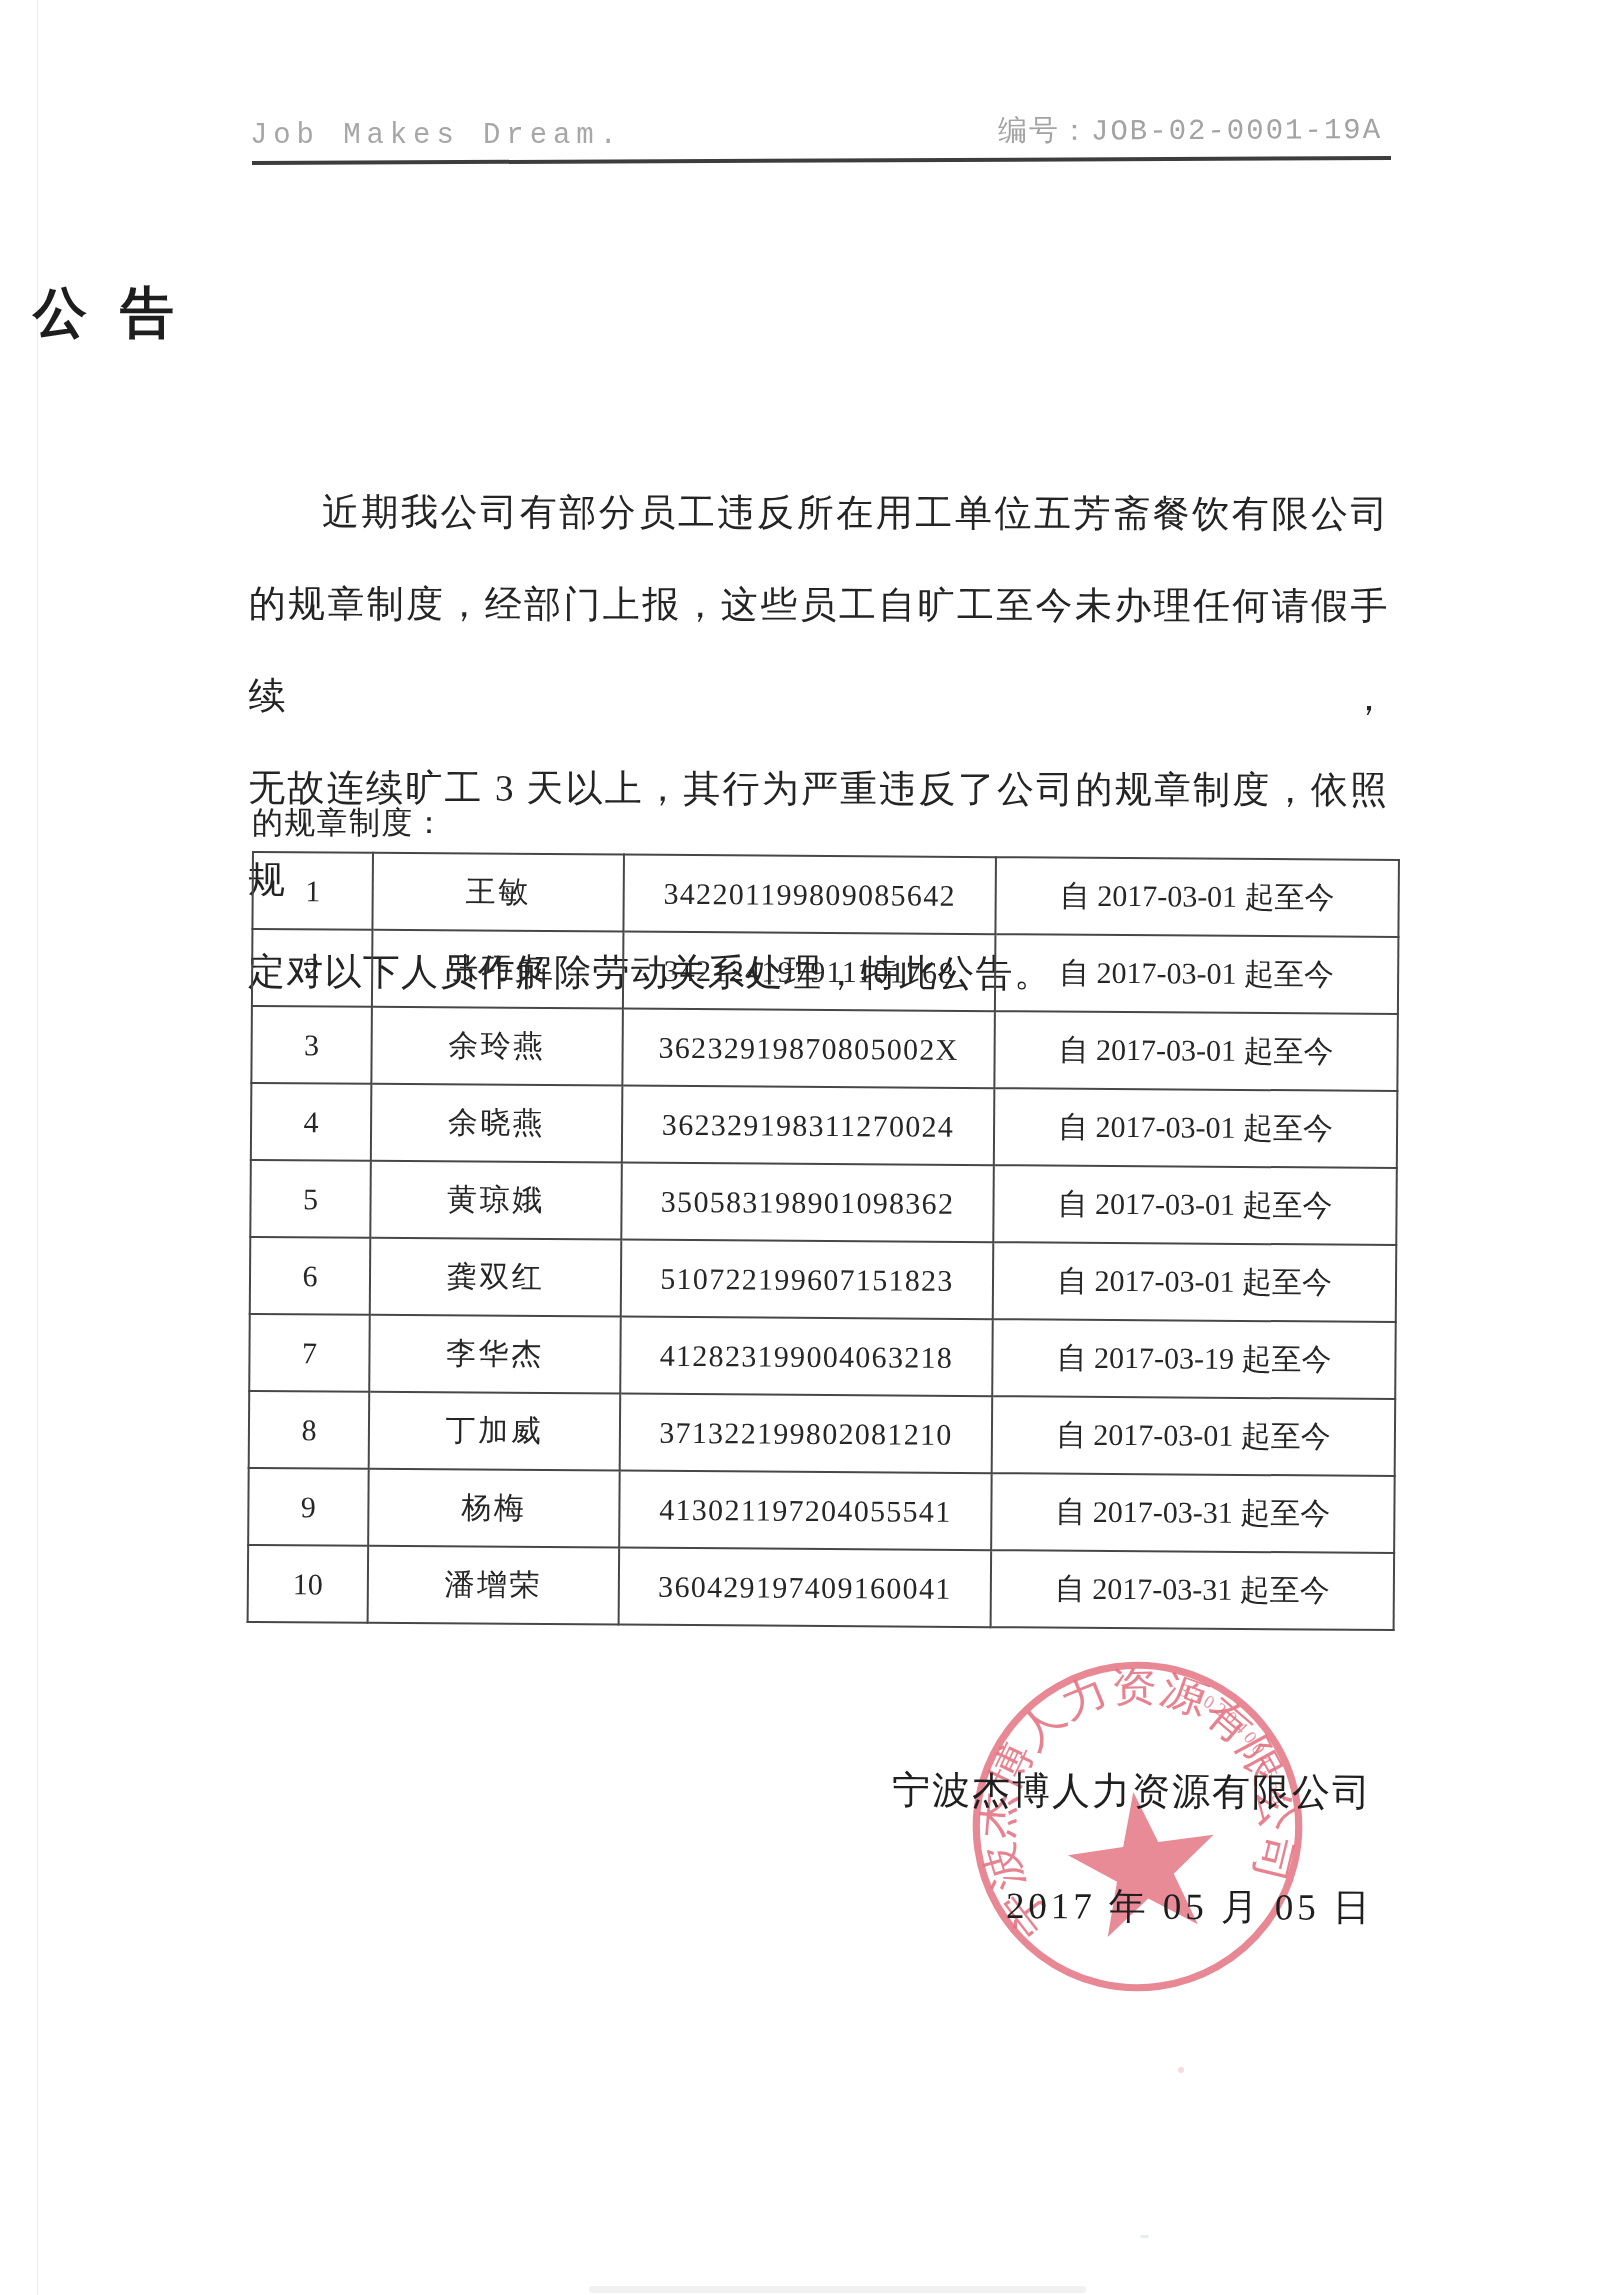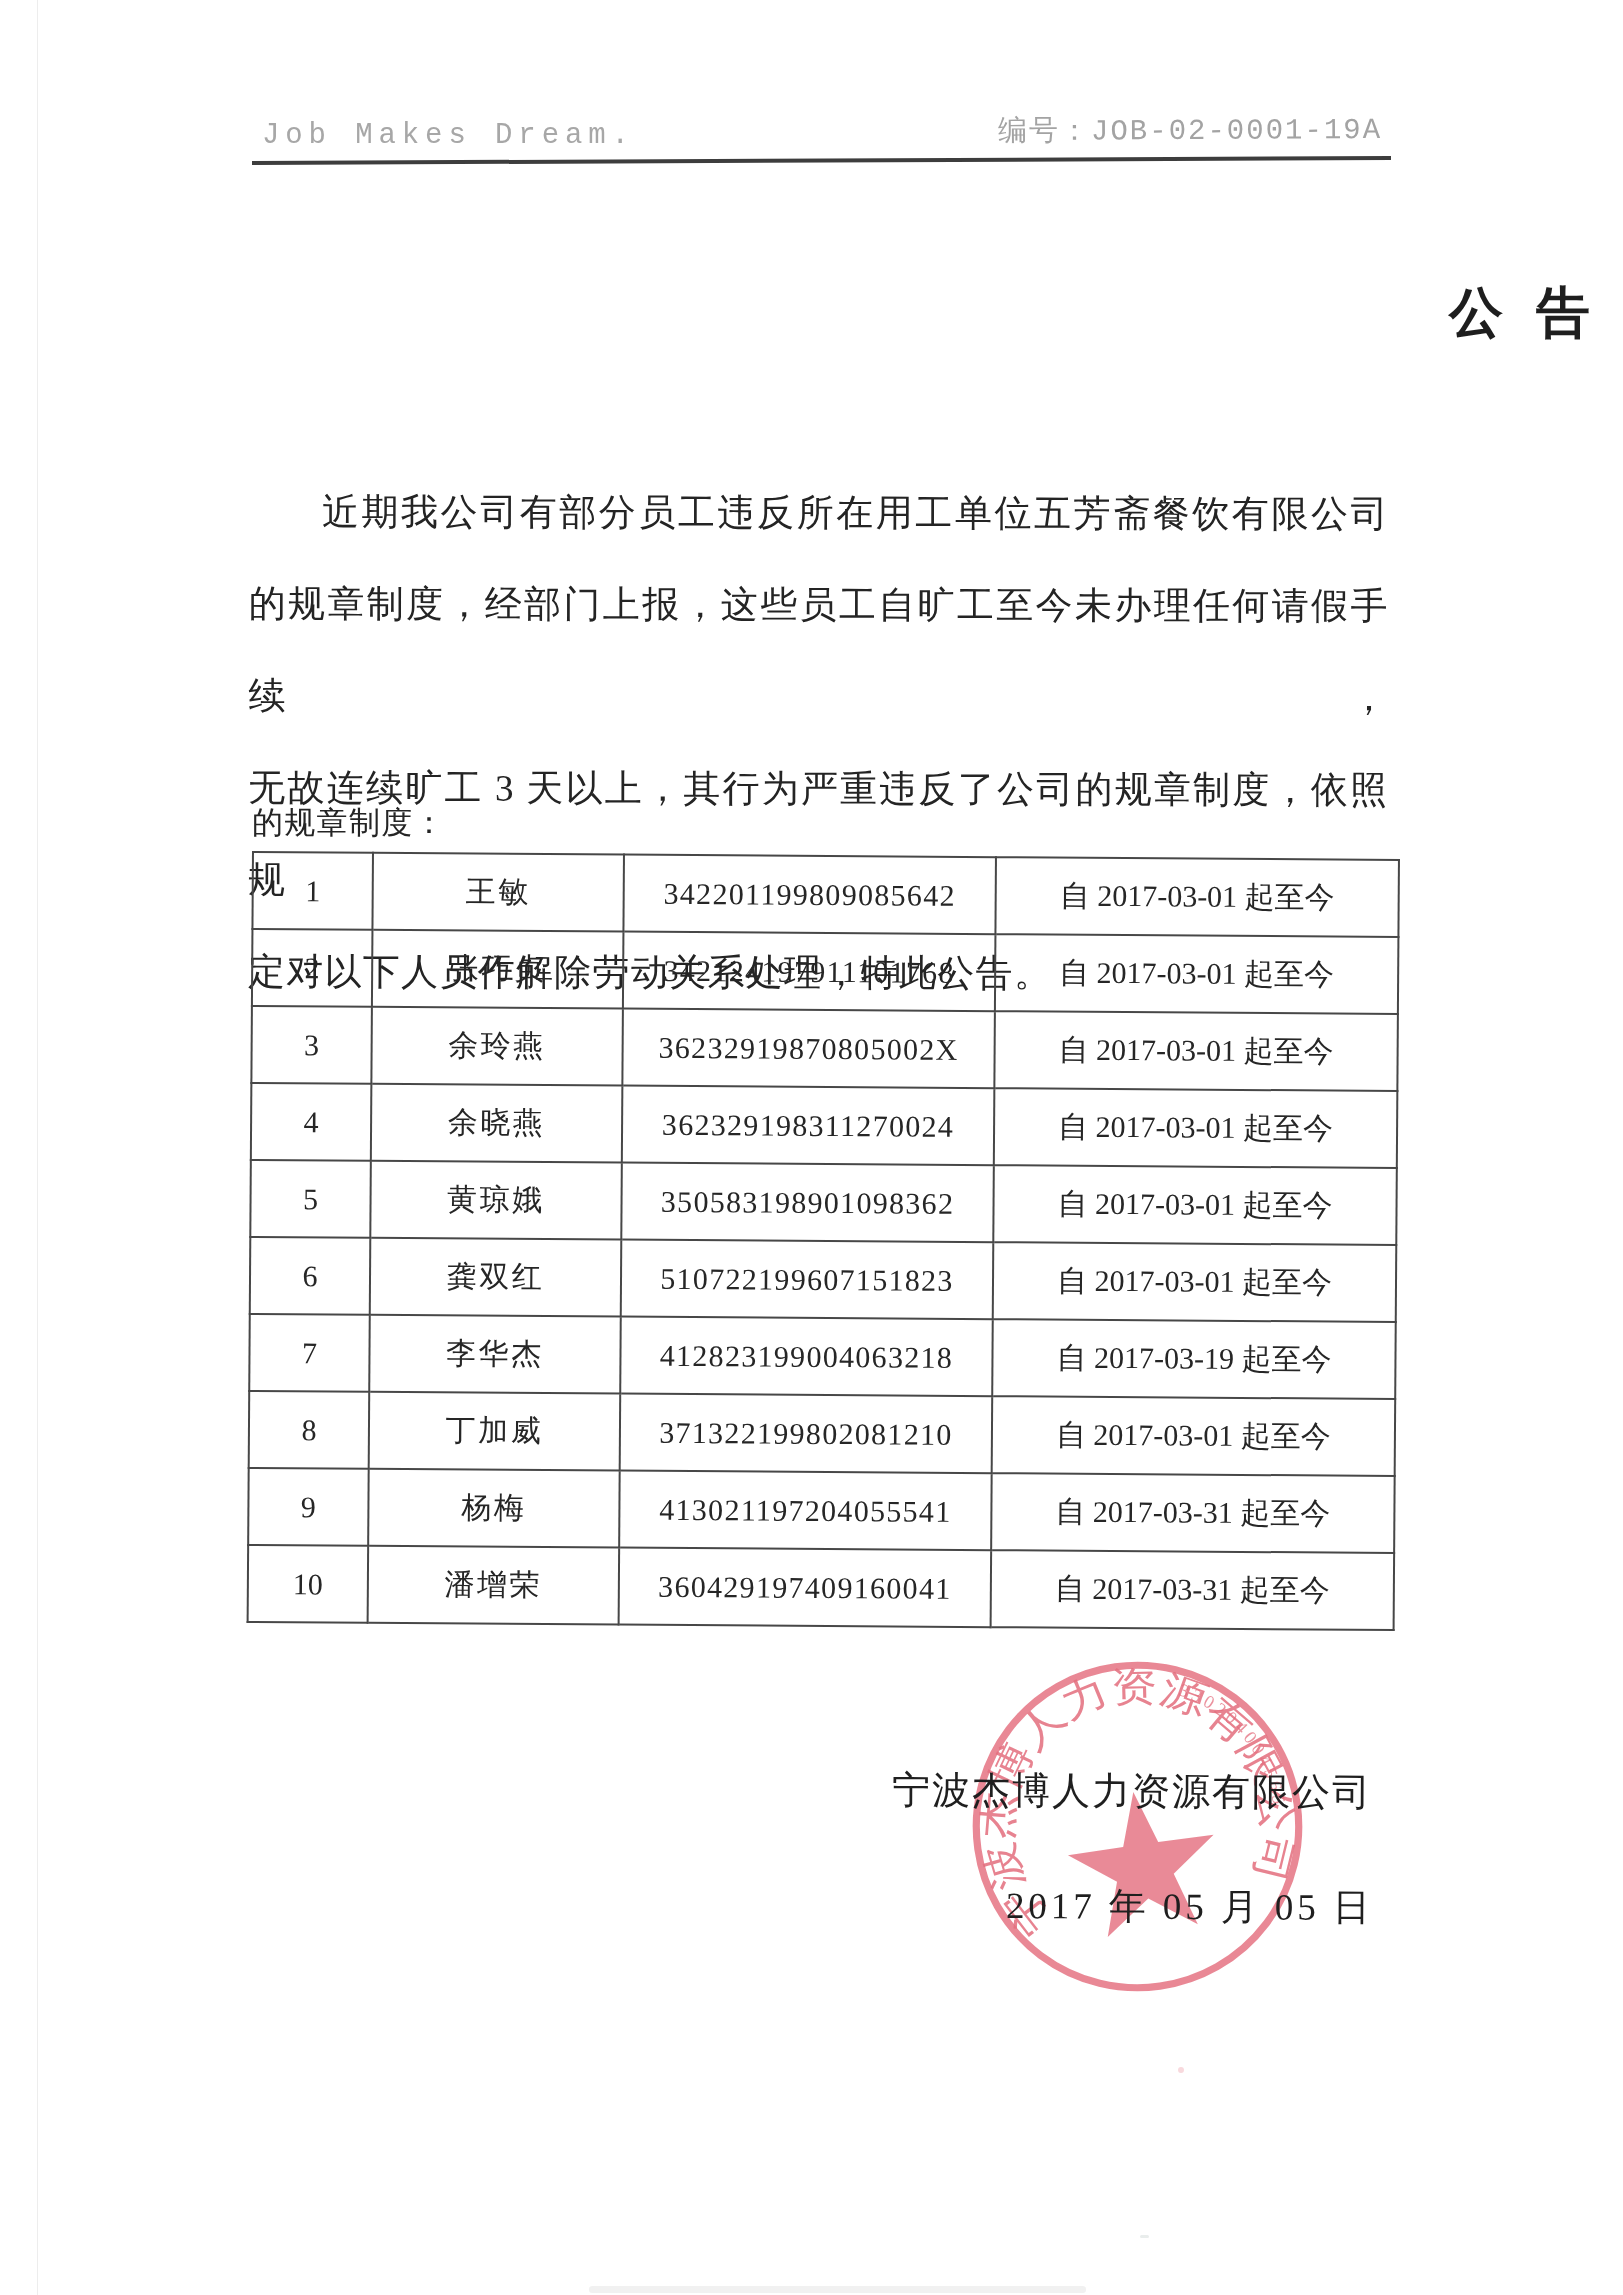--- a/index.html
+++ b/index.html
@@ -12,40 +12,40 @@
     color:#262626;
   }
   
   .edge-line-left{position:absolute;left:37px;top:0;width:1.3px;height:2295px;background:#ededed;}
   .bottom-smudge{position:absolute;left:589px;top:2286px;width:497px;height:6.5px;background:#f1f1f1;border-radius:3.3px;}
   .pink-speck{position:absolute;left:1178px;top:2067px;width:5.9px;height:5.9px;border-radius:50%;background:#f2b9c1;opacity:.55;}
   .gray-speck{position:absolute;left:1140px;top:2235px;width:9.2px;height:3.3px;background:#e9edec;border-radius:2px;}
 
   
   .header-slogan{
-    position:absolute;left:262px;top:119px;
+    position:absolute;left:250px;top:119px;
     font-family:"Liberation Mono","DejaVu Sans Mono",monospace;
     font-size:29px;color:#a7a7a7;letter-spacing:5.9px;white-space:nowrap;
   }
   .header-docno{
     position:absolute;right:241px;top:110px;
     font-family:"Liberation Mono","DejaVu Sans Mono",monospace;
     font-size:29px;color:#a3a3a3;letter-spacing:2px;white-space:nowrap;
     transform:rotate(-0.3deg);
   }
   .header-rule{
     position:absolute;left:252px;top:161px;width:1139px;height:3.9px;
     background:#3d3d3d;
     transform:rotate(-0.25deg);transform-origin:0 0;
   }
 
   
   .doc-title{
     position:absolute;left:0;top:277px;width:1623px;
-    text-align:right;
+    text-align:left;
     font-size:54px;font-weight:bold;letter-spacing:33px;text-indent:33px;
     color:#1e1e1e;
   }
 
   
   .body-block{
     position:absolute;left:249px;top:466px;width:1140px;
     font-size:37px;line-height:92px;color:#242424;
     transform:rotate(0.12deg);transform-origin:0 0;
   }

